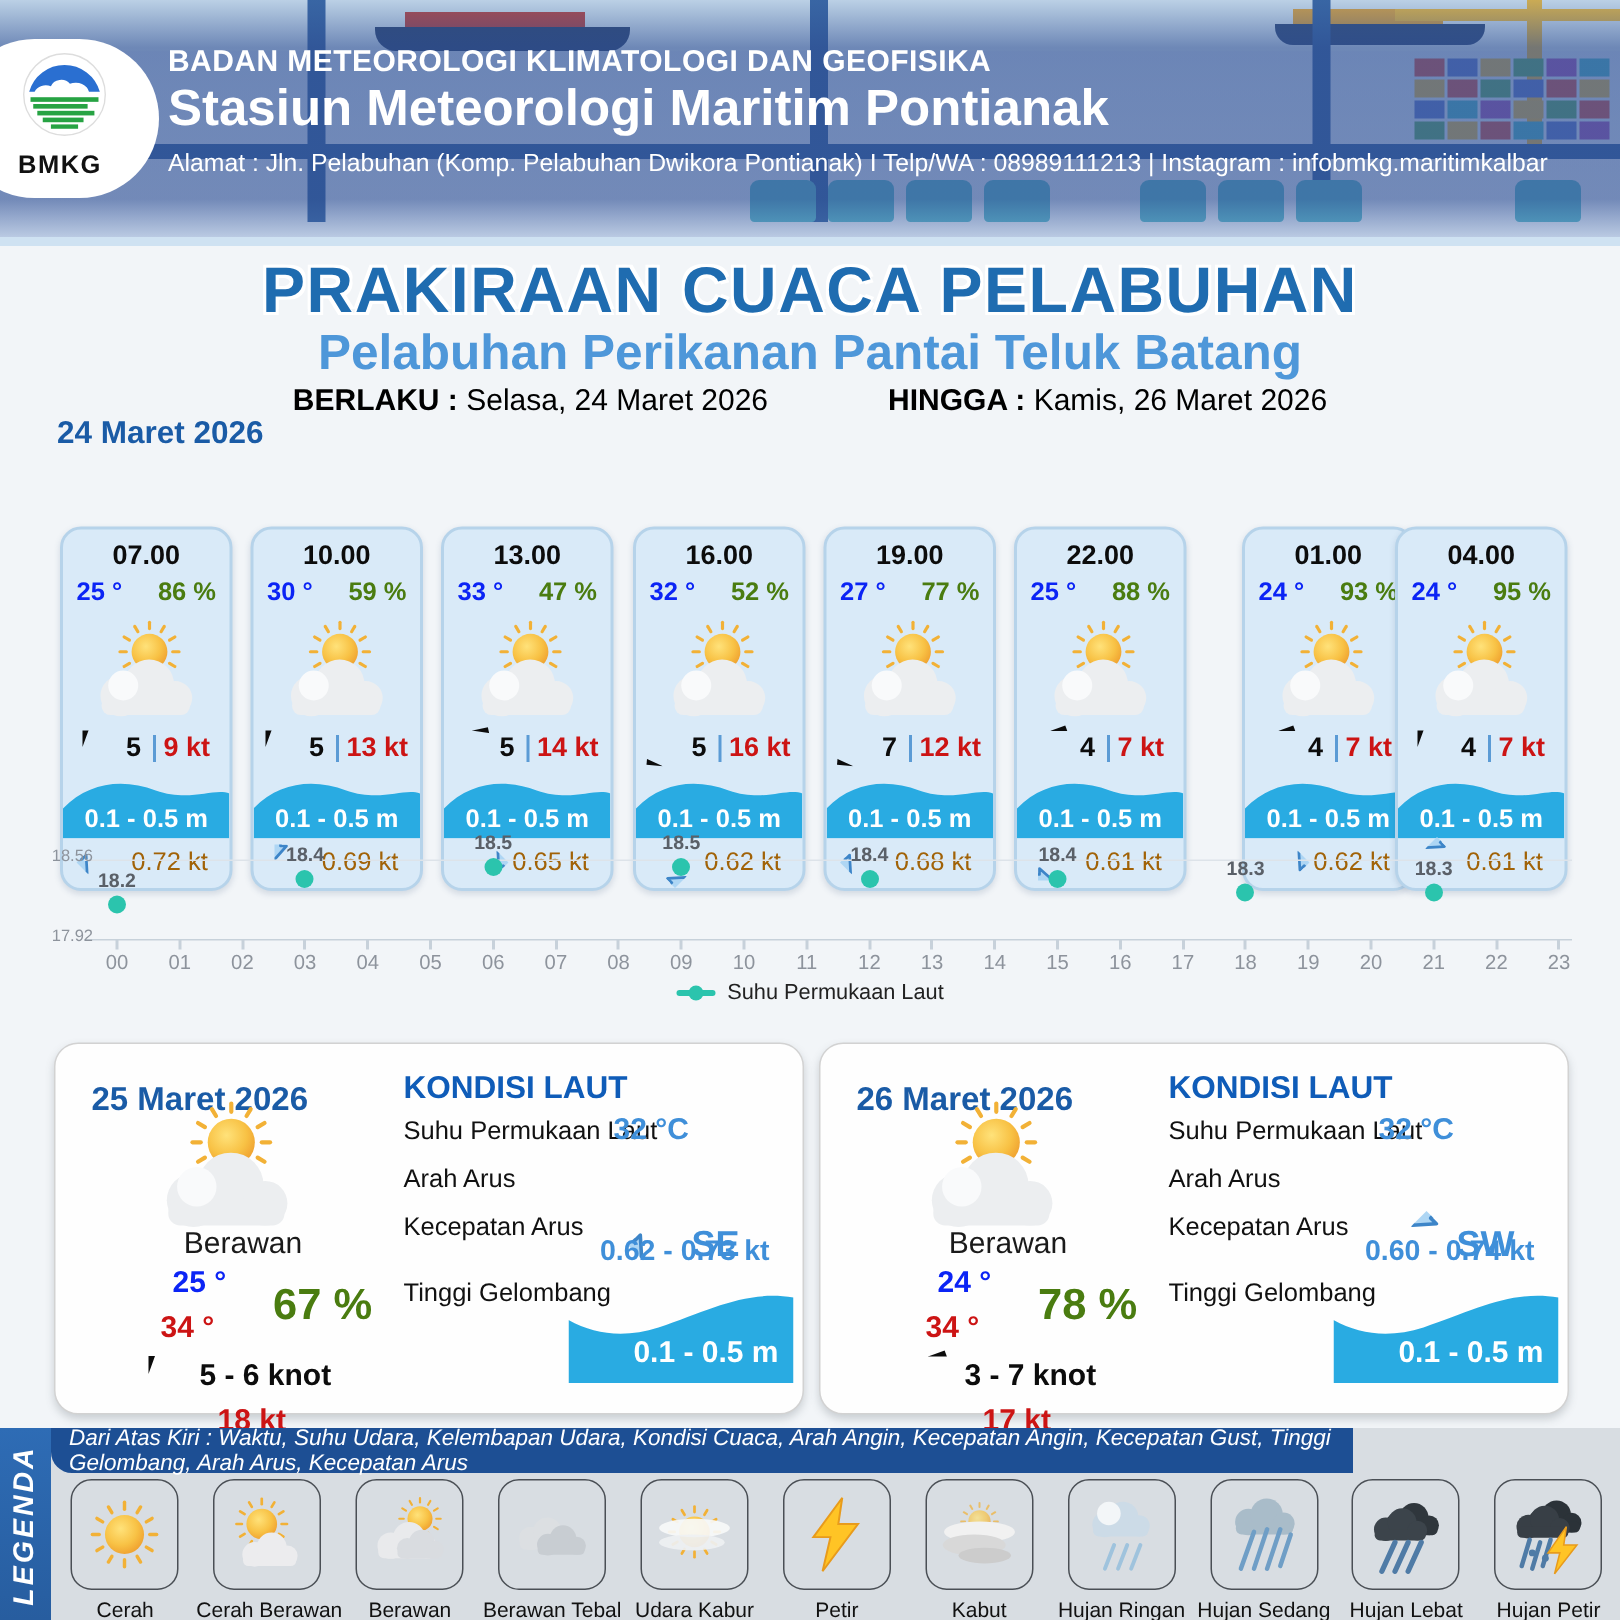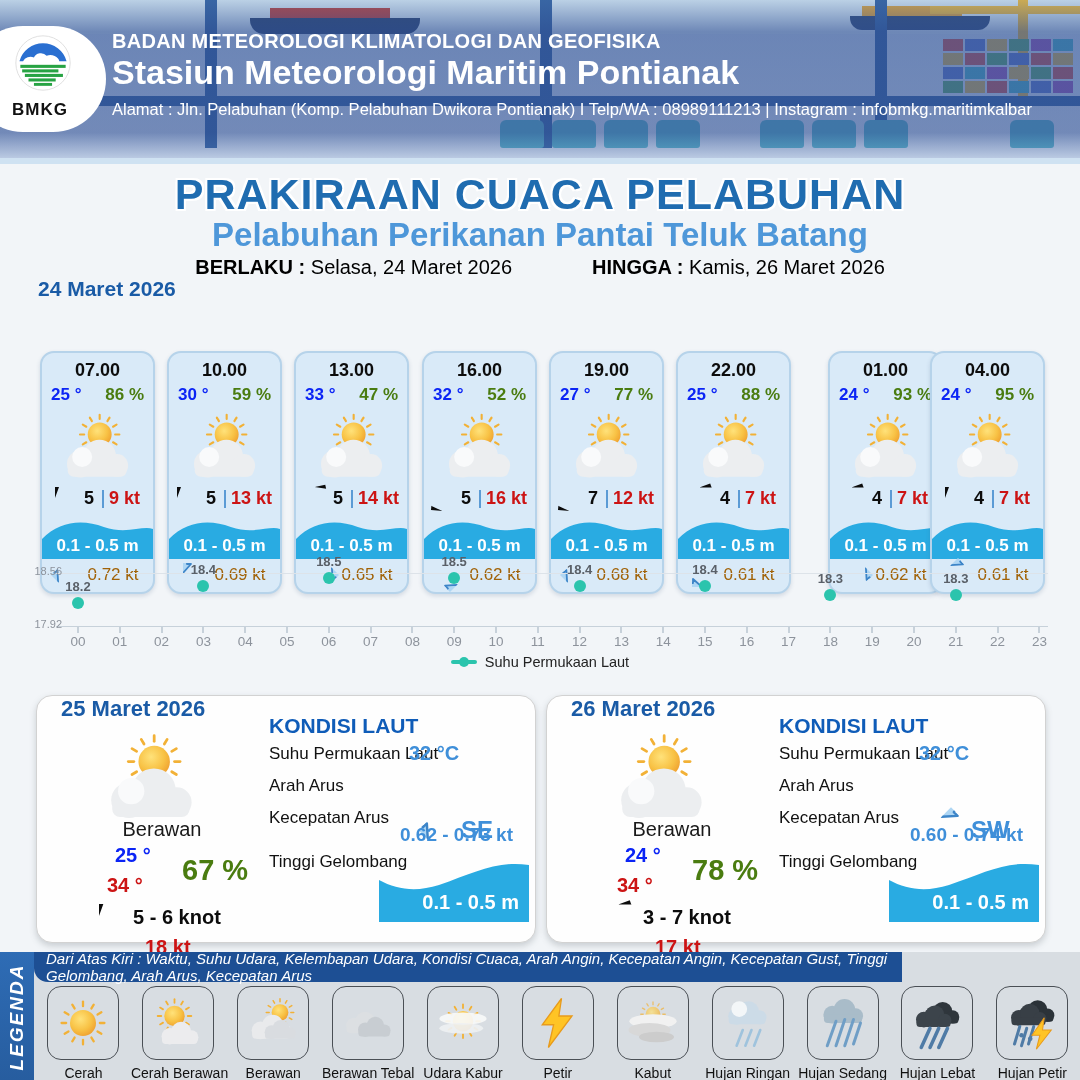--- a/index.html
+++ b/index.html
@@ -68,21 +68,21 @@
   .dlab{position:absolute;width:44px;text-align:center;font-size:13px;font-weight:bold;color:#5a6068;}
   #chart-legend{position:absolute;top:102px;left:0;width:1080px;display:flex;justify-content:center;
     align-items:center;gap:8px;font-size:14.5px;color:#222;}
   .lg-marker{position:relative;width:26px;height:4px;border-radius:2px;background:#2bc4ad;}
   .lg-marker::after{content:"";position:absolute;left:8px;top:-3px;width:10px;height:10px;border-radius:50%;background:#2bc4ad;}
 
   
   .daily-card{position:absolute;top:695px;width:498px;height:246px;background:#fefefe;
     border:1.5px solid #d2d2d2;border-radius:16px;box-shadow:0 3px 6px rgba(80,90,100,.25);}
   #daily-0{left:36px;} #daily-1{left:546px;}
-  .d-date{position:absolute;left:24px;top:0;font-size:22px;font-weight:bold;color:#1a5ba6;}
+  .d-date{position:absolute;left:24px;top:24px;font-size:22px;font-weight:bold;color:#1a5ba6;}
   .d-icon{position:absolute;left:52px;top:36px;}
   .d-cond{position:absolute;left:30px;top:122px;width:190px;text-align:center;font-size:20px;color:#1a1a1a;}
   .d-tmin{position:absolute;left:78px;top:148px;font-size:20px;font-weight:bold;color:#0b24f5;}
   .d-tmax{position:absolute;left:70px;top:178px;font-size:20px;font-weight:bold;color:#cc1414;}
   .d-hum{position:absolute;left:145px;top:158px;font-size:29px;font-weight:bold;color:#4a7c10;}
   .d-wind{position:absolute;left:62px;top:208px;display:flex;align-items:center;gap:8px;
     font-size:20px;font-weight:bold;color:#0c0c0c;}
   .d-gust{position:absolute;left:108px;top:240px;font-size:20px;font-weight:bold;color:#cc1414;}
   .sea-title{position:absolute;left:232px;top:18px;font-size:21px;font-weight:bold;color:#0f5cb8;}
   .sea-lab{position:absolute;left:232px;font-size:17px;color:#111;}

